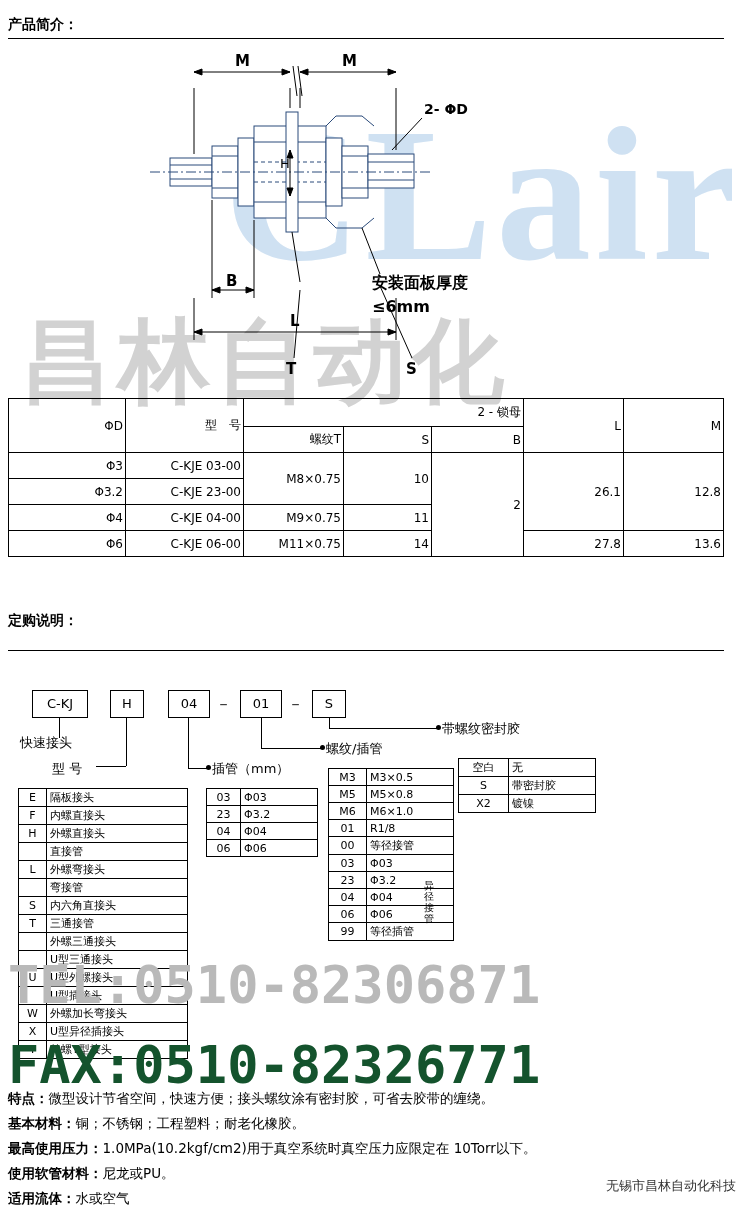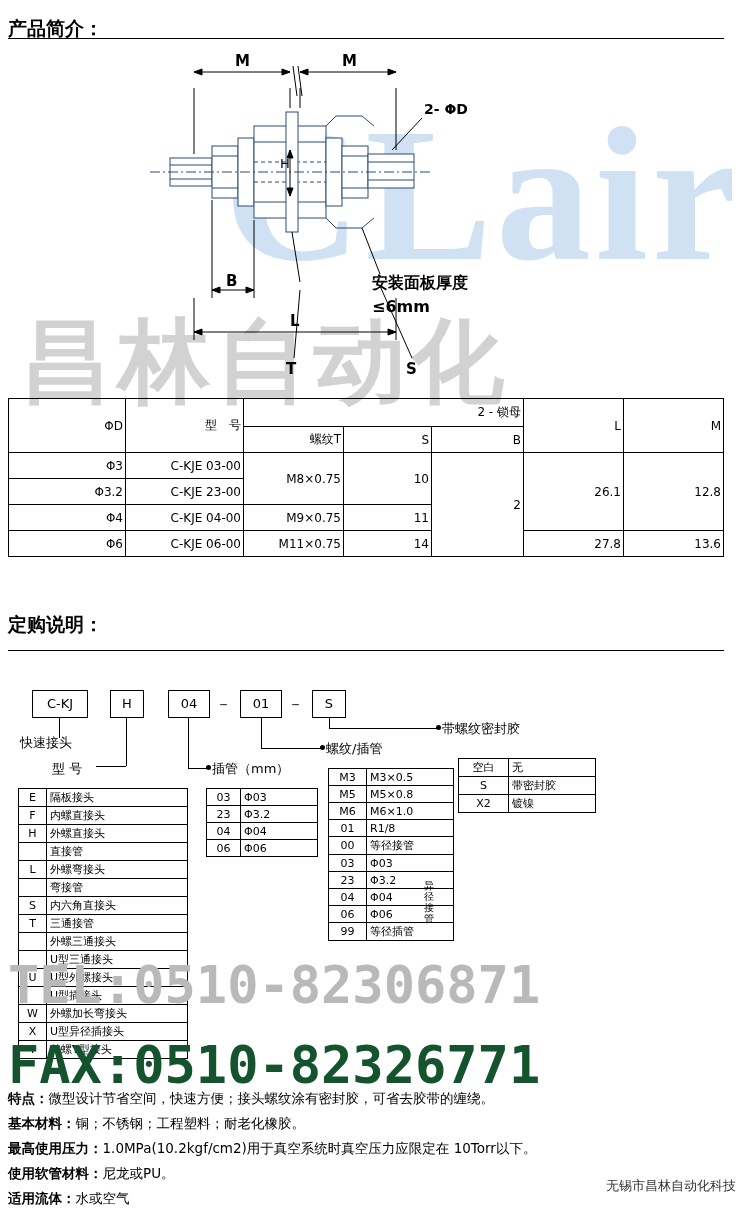--- a/index.html
+++ b/index.html
@@ -62,21 +62,21 @@
     font-size: 52px;
     color: #14532d;
     letter-spacing: 0px;
     white-space: nowrap;
     z-index: 3;
   }
 
   
   .sec-title {
     position: absolute;
-    font-size: 19px;
+    font-size: 14px;
     font-weight: bold;
     font-family: Liberation Mono, monospace;
     z-index: 2;
   }
   #intro-title { left: 8px; top: 16px; }
   #order-title { left: 8px; top: 612px; text-align: center; }
 
   .hr-line {
     position: absolute;
     left: 8px;

